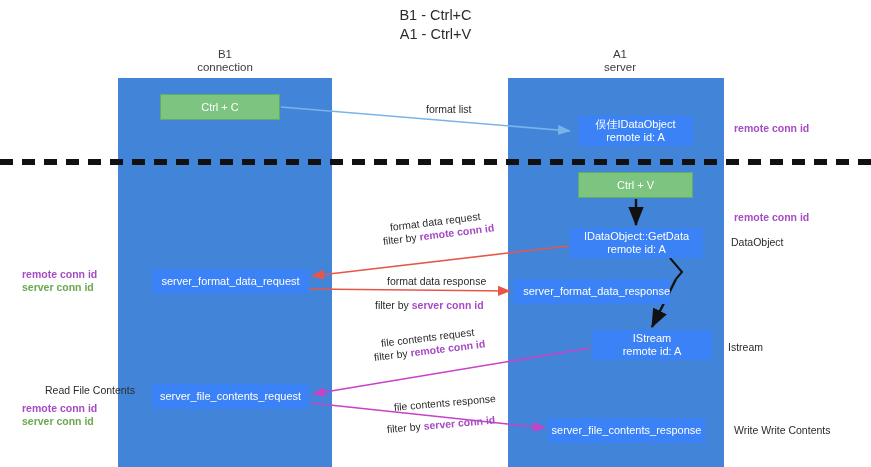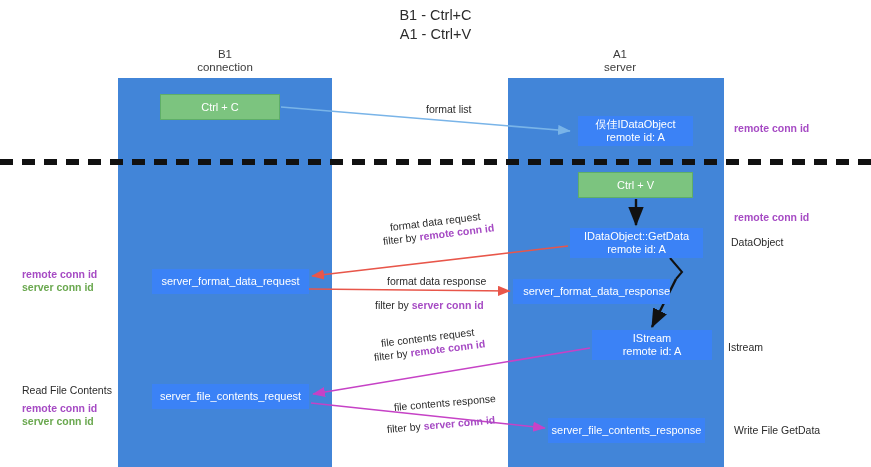--- a/index.html
+++ b/index.html
@@ -41,21 +41,21 @@
   .purple{color:#a64bc4;font-weight:bold;}
   .green-t{color:#6aa84f;font-weight:bold;}
   .plain{color:#2b2b2b;font-weight:normal;}
 
   #s-remote1{left:734px;top:122px;}
   #s-remote2{left:734px;top:211px;}
   #s-dataobject{left:731px;top:236px;}
   #s-istream{left:728px;top:341px;}
   #s-write{left:734px;top:424px;}
   #s-left-conn{left:22px;top:268px;text-align:left;}
-  #s-read{left:22px;top:384px;}
+  #s-read{left:45px;top:384px;}
   #s-left-conn2{left:22px;top:402px;text-align:left;}
 
   .alabel{position:absolute;font-size:10.5px;line-height:13px;white-space:nowrap;color:#2b2b2b;}
   #l-formatlist{left:398px;top:103px;margin-left:28px;}
   #l-fdreq{left:390px;top:221px;transform:rotate(-7deg);transform-origin:left center;}
   #l-fdreq2{left:383px;top:235px;transform:rotate(-7deg);transform-origin:left center;}
   #l-fdresp{left:387px;top:275px;text-align:right;}
   #l-fdresp2{left:375px;top:299px;}
   #l-fcreq{left:381px;top:337px;transform:rotate(-7deg);transform-origin:left center;}
   #l-fcreq2{left:374px;top:351px;transform:rotate(-7deg);transform-origin:left center;}
@@ -182,21 +182,21 @@
 
   <div class="alabel" id="l-fcresp">file contents response</div>
   <div class="alabel" id="l-fcresp2">
     <span class="plain">filter by </span><span class="purple">server conn id</span>
   </div>
 
   <div class="side purple" id="s-remote1">remote conn id</div>
   <div class="side purple" id="s-remote2">remote conn id</div>
   <div class="side" id="s-dataobject">DataObject</div>
   <div class="side" id="s-istream">Istream</div>
-  <div class="side" id="s-write">Write File GetData</div>
+  <div class="side" id="s-write">Write Write Contents</div>
 
   <div class="side" id="s-left-conn">
     <div class="purple">remote conn id</div>
     <div class="green-t">server conn id</div>
   </div>
 
   <div class="side" id="s-read">Read File Contents</div>
 
   <div class="side" id="s-left-conn2">
     <div class="purple">remote conn id</div>

